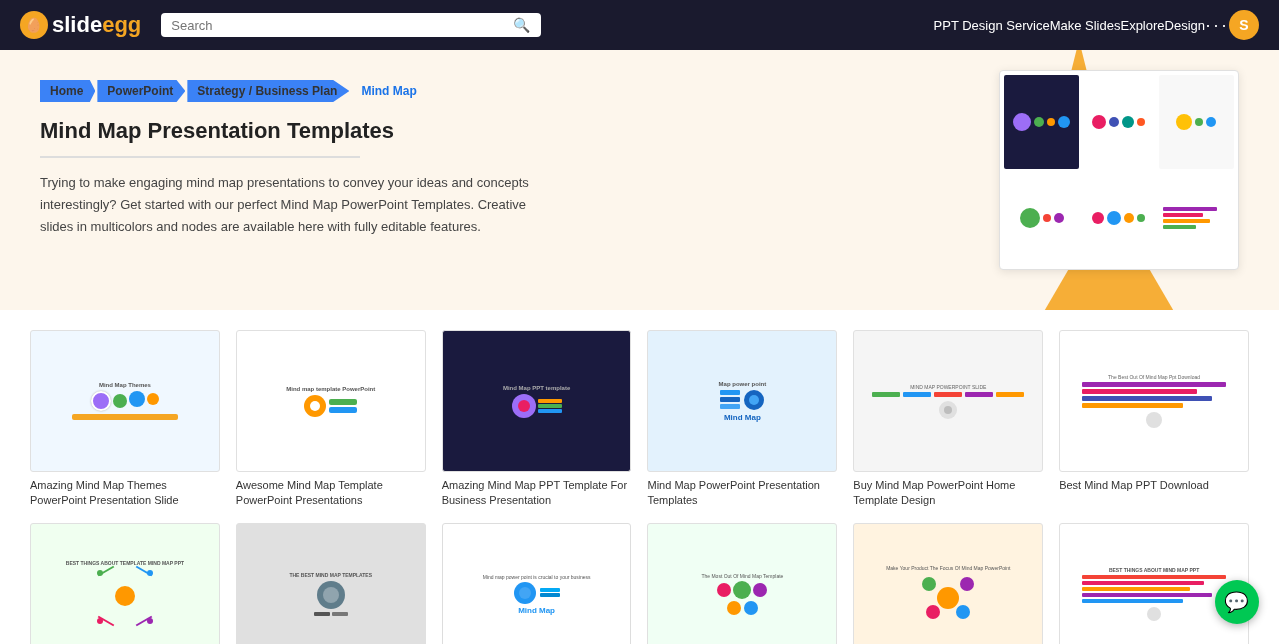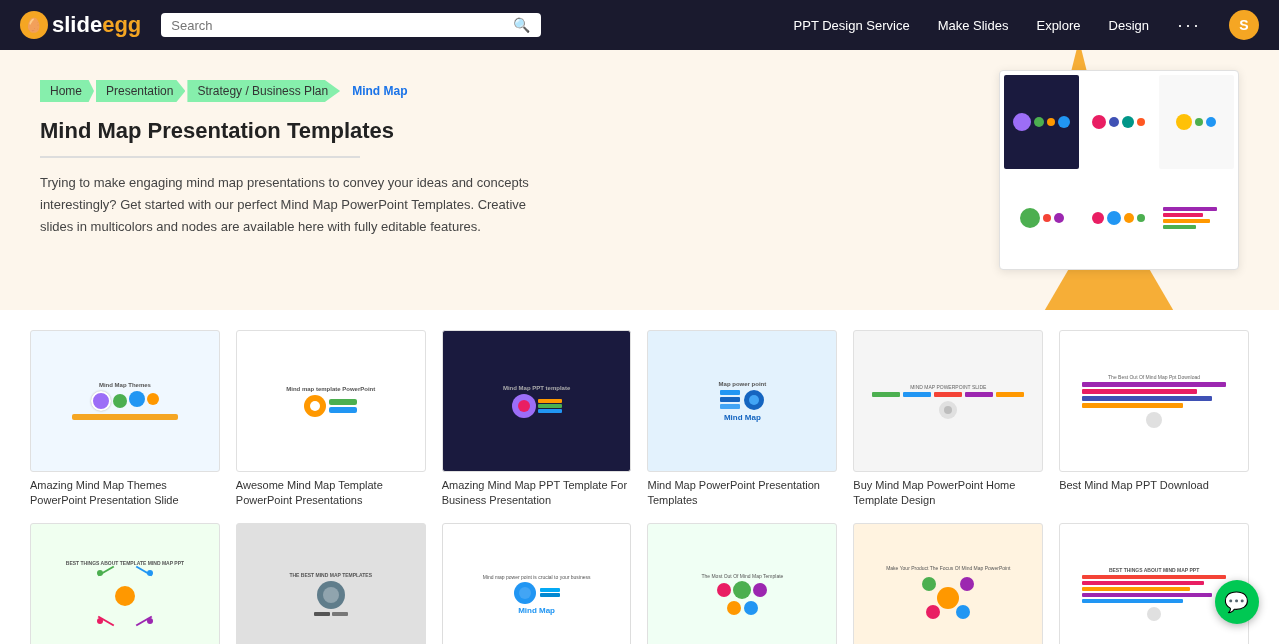--- a/index.html
+++ b/index.html
@@ -43,21 +43,20 @@
       padding: 4px 10px;
       gap: 8px;
     }
     .search-bar input {
       border: none; outline: none; width: 100%; font-size: 13px;
     }
     .search-icon-svg { color: #888; font-size: 14px; }
     .nav-links {
       display: flex;
       align-items: center;
-      gap: 28px;
       margin-left: auto;
     }
     .nav-link {
       color: #fff;
       text-decoration: none;
       font-size: 13px;
       white-space: nowrap;
     }
     .nav-dots {
       color: #fff;
@@ -101,26 +100,26 @@
       align-items: center;
       gap: 0;
       margin-bottom: 16px;
       flex-wrap: wrap;
     }
     .breadcrumb-item {
       display: flex;
       align-items: center;
     }
     .breadcrumb-link {
-      background: #86efac;
+      background: #3b82f6;
       color: #333;
       padding: 4px 12px 4px 10px;
       font-size: 12px;
       text-decoration: none;
-      font-weight: 400;
+      font-weight: 700;
       clip-path: polygon(0 0, 90% 0, 100% 50%, 90% 100%, 0 100%);
       margin-right: 2px;
       white-space: nowrap;
     }
     .breadcrumb-link.active {
       background: transparent;
       color: #1a73e8;
       clip-path: none;
       font-weight: bold;
     }
@@ -245,21 +244,21 @@
 
 <section class="hero">
   <div class="hero-orange-decor-top"></div>
   <div class="hero-orange-decor-bottom"></div>
 
   <nav class="breadcrumb">
     <div class="breadcrumb-item">
       <a class="breadcrumb-link" href="#">Home</a>
     </div>
     <div class="breadcrumb-item">
-      <a class="breadcrumb-link" href="#">Presentation</a>
+      <a class="breadcrumb-link" href="#">PowerPoint</a>
     </div>
     <div class="breadcrumb-item">
       <a class="breadcrumb-link" href="#">Strategy / Business Plan</a>
     </div>
     <div class="breadcrumb-item">
       <span class="breadcrumb-link active">Mind Map</span>
     </div>
   </nav>
 
   <h1 class="hero-title">Mind Map Presentation Templates</h1>

